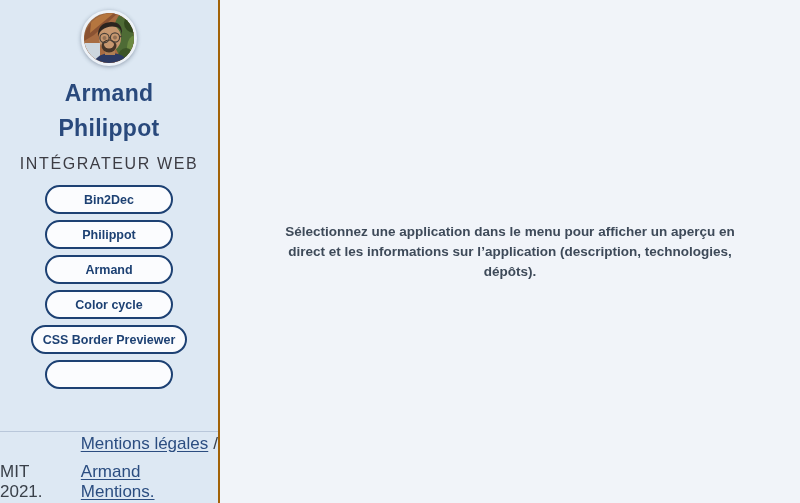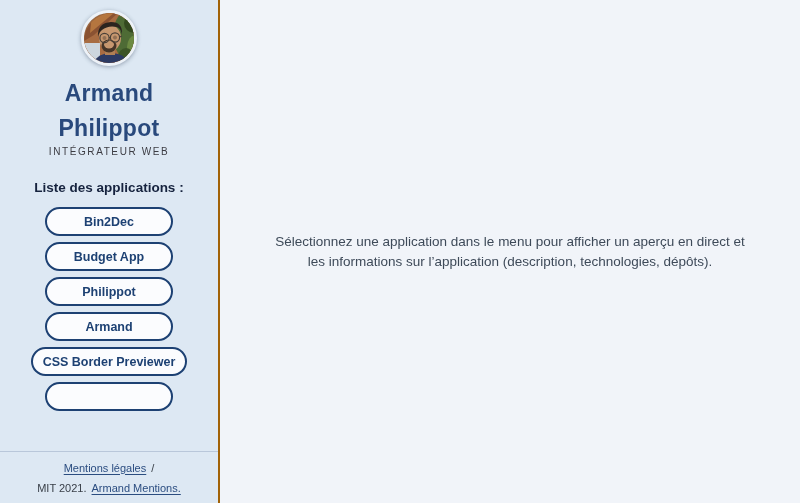--- a/index.html
+++ b/index.html
@@ -26,21 +26,22 @@
     flex-shrink:0;
   }
   .avatar-wrap svg { display:block; }
   .name {
     margin-top:10px; text-align:center;
     font-size:23px; font-weight:bold; color:#29497c;
     line-height:35px; letter-spacing:.3px;
   }
   .name span { display:block; }
   .subtitle {
-    font-size:10px; letter-spacing:1.6px;
+    margin-top:9px;
+    font-size:16px; letter-spacing:1.6px;
     color:#3c3c43;
   }
   .apps-label {
     margin-top:23px;
     font-size:13.5px; font-weight:bold; color:#16233e;
   }
   .app-list {
     margin-top:12px;
     flex:1 1 auto; overflow:hidden;
     display:flex; flex-direction:column; align-items:center;
@@ -51,36 +52,36 @@
     min-width:128px; height:29px; padding:0 10px;
     border:2px solid #1d4173; border-radius:15px;
     background:#fbfcfe; color:#1d4173;
     font-family:inherit; font-size:12.5px; font-weight:bold;
     white-space:nowrap; cursor:pointer;
     display:flex; align-items:center; justify-content:center;
   }
 
   
   .footer {
-    flex-shrink:0; width:100%; height:52px;
+    flex-shrink:0; width:100%; height:72px;
     border-top:1px solid #b9c7da;
-    display:flex; flex-direction:column; align-items:center; justify-content:center;
-    gap:8px; font-size:11px; color:#3a4049;
+    display:flex; flex-direction:column; align-items:flex-end; justify-content:center;
+    gap:8px; font-size:17px; color:#3a4049;
   }
   .footer a { color:#2b4d80; text-decoration:underline; text-underline-offset:2px; }
   .footer-line { display:flex; gap:5px; align-items:baseline; }
 
   
   .main {
     flex:1; display:flex; align-items:center; justify-content:center;
     background:#f1f4f9;
   }
   .placeholder {
     max-width:470px; text-align:center;
-    font-size:13.5px; line-height:20px; color:#3e4a59;
+    font-size:13.5px; line-height:20px; color:#3e4a59;font-weight:bold;
   }
 </style>
 </head>
 <body>
 
 <div class="app">
 
   <aside class="sidebar">
 
     <div class="avatar-wrap">
@@ -115,27 +116,26 @@
       </svg>
     </div>
 
     <h1 class="name">
       <span>Armand</span>
       <span>Philippot</span>
     </h1>
 
     <div class="subtitle">INTÉGRATEUR WEB</div>
 
-    <div class="apps-label">Liste des applications :</div>
 
     <nav class="app-list">
       <button class="app-btn">Bin2Dec</button>
-      <button class="app-btn">Budget App</button>
       <button class="app-btn">Philippot</button>
       <button class="app-btn">Armand</button>
+      <button class="app-btn">Color cycle</button>
       <button class="app-btn">CSS Border Previewer</button>
       <button class="app-btn"></button>
     </nav>
 
     <footer class="footer">
       <div class="footer-line">
         <a href="#">Mentions légales</a>
         <span>/</span>
       </div>
       <div class="footer-line">

